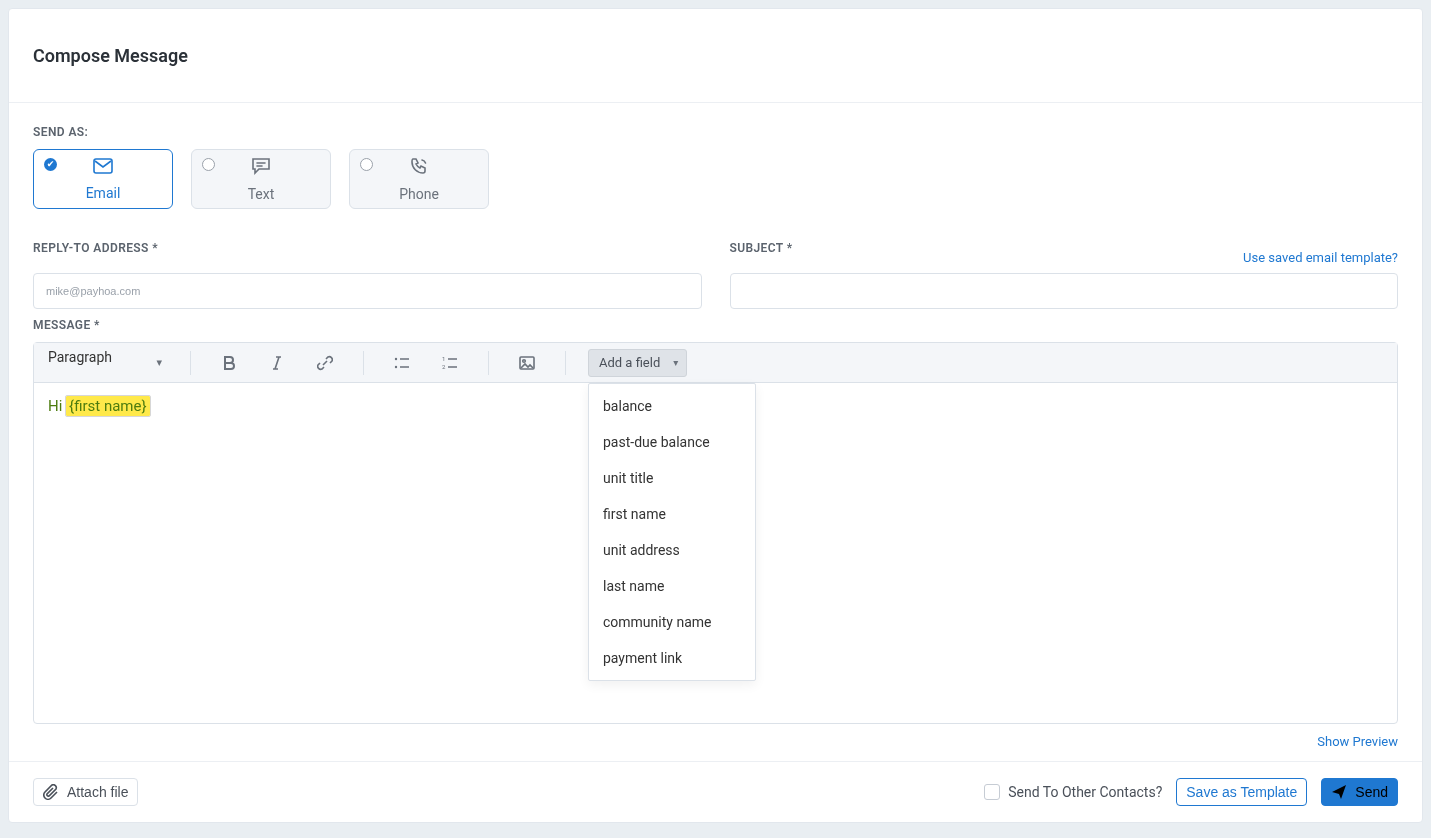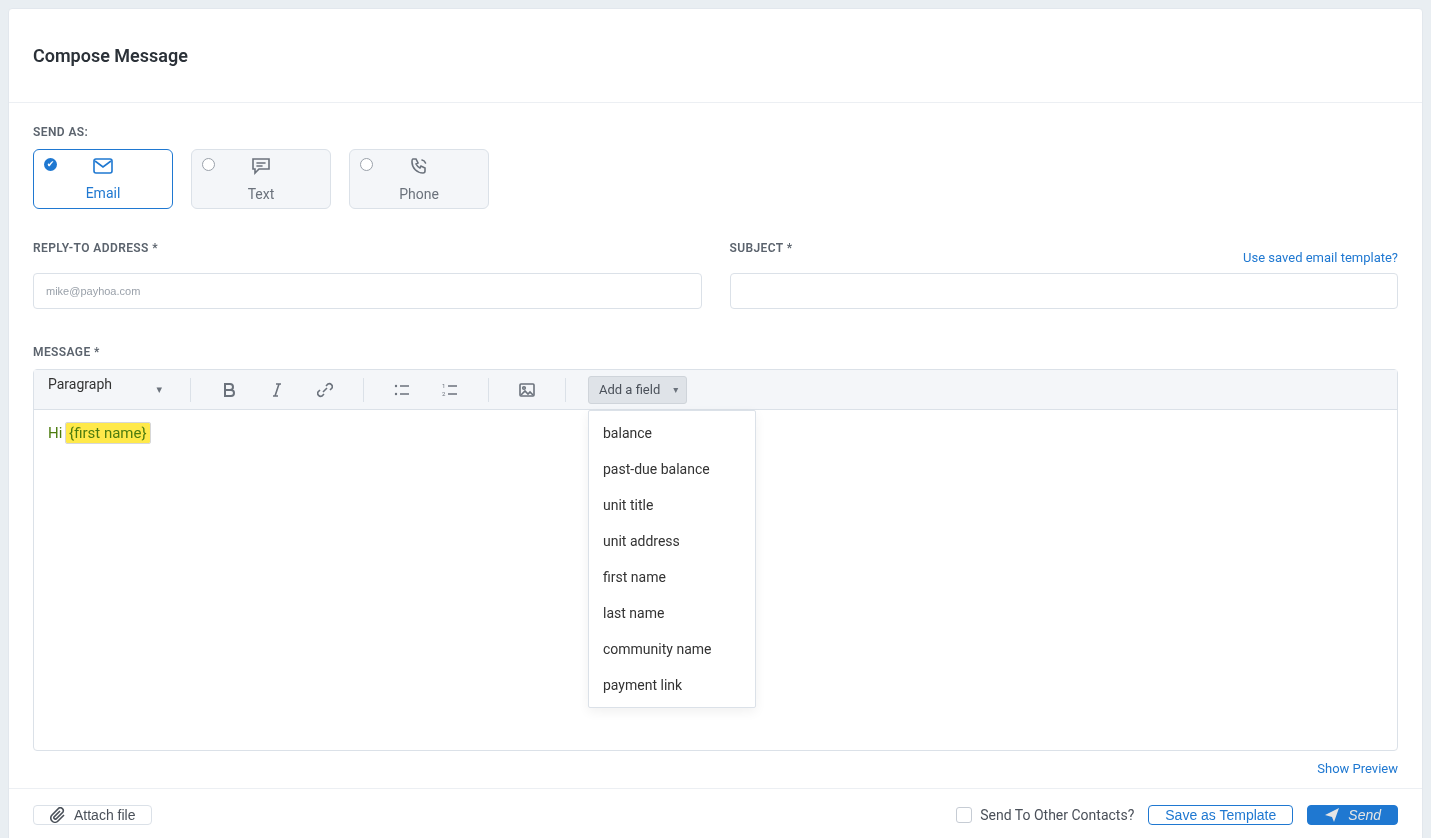--- a/index.html
+++ b/index.html
@@ -89,21 +89,21 @@
   .send-option .opt-icon { font-size: 18px; color: inherit; }
   .send-option:not(.selected) .opt-icon,
   .send-option:not(.selected) .opt-label { color: #6b727c; }
   .send-option.selected .opt-icon,
   .send-option.selected .opt-label { color: #1f78d1; }
   .send-option .opt-label { font-size: 14px; }
 
   .row2 {
     display: flex;
     gap: 28px;
-    margin-bottom: 34px;
+    margin-bottom: 7px;
     flex-wrap: wrap;
   }
   .col { flex: 1 1 0; min-width: 300px; }
   .col .top {
     display: flex;
     justify-content: space-between;
     align-items: flex-end;
     margin-bottom: 8px;
   }
   .text-input {
@@ -244,45 +244,44 @@
     gap: 16px;
     flex-wrap: wrap;
   }
   .footer-right {
     display: flex;
     align-items: center;
     gap: 14px;
     flex-wrap: wrap;
   }
   .btn {
-    height: 20px;
+    height: 28px;
     border-radius: 4px;
-    padding: 0 16px;
+    padding: 0 9px;
     font-size: 14px;
     cursor: pointer;
     display: inline-flex;
     align-items: center;
     gap: 8px;
     border: 1px solid transparent;
     background: #fff;
   }
   .btn-outline {
     border-color: #dbe1e8;
     color: #4a5059;
   }
   .btn-outline-primary {
     border-color: #1f78d1;
     color: #1f78d1;
     background: #fff;
   }
   .btn-primary {
     background: #1f78d1;
-    color: #e5e5e5;
+    color: #000000;
     border-color: #1f78d1;
-    font-style: italic;
   }
   .checkbox {
     width: 16px;
     height: 16px;
     border: 1px solid #c6ccd4;
     border-radius: 3px;
     display: inline-block;
     cursor: pointer;
   }
   .check-wrap {
@@ -420,22 +419,22 @@
 
           <div class="addfield-wrap">
             <div class="addfield-btn">
               <span>Add a field</span>
               <span class="chev">▾</span>
             </div>
             <div class="dropdown">
               <div class="dropdown-item">balance</div>
               <div class="dropdown-item">past-due balance</div>
               <div class="dropdown-item">unit title</div>
+              <div class="dropdown-item">first name</div>
               <div class="dropdown-item">unit address</div>
-              <div class="dropdown-item">first name</div>
               <div class="dropdown-item">last name</div>
               <div class="dropdown-item">community name</div>
               <div class="dropdown-item">payment link</div>
             </div>
           </div>
         </div>
 
         <div class="editor-content"><span>Hi </span><span class="merge-tag">{first name}</span></div>
 
       </div>

